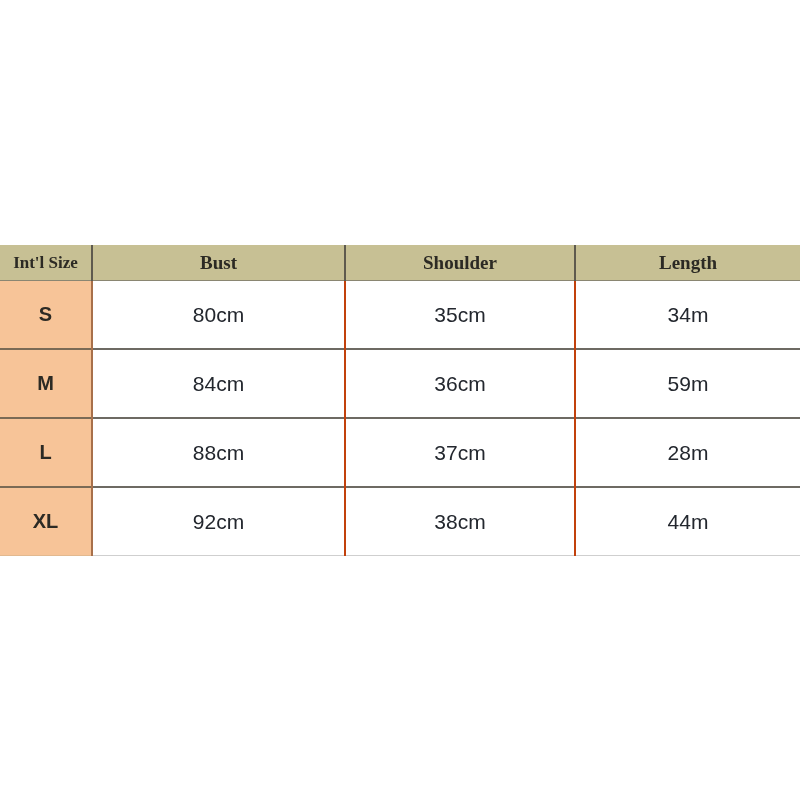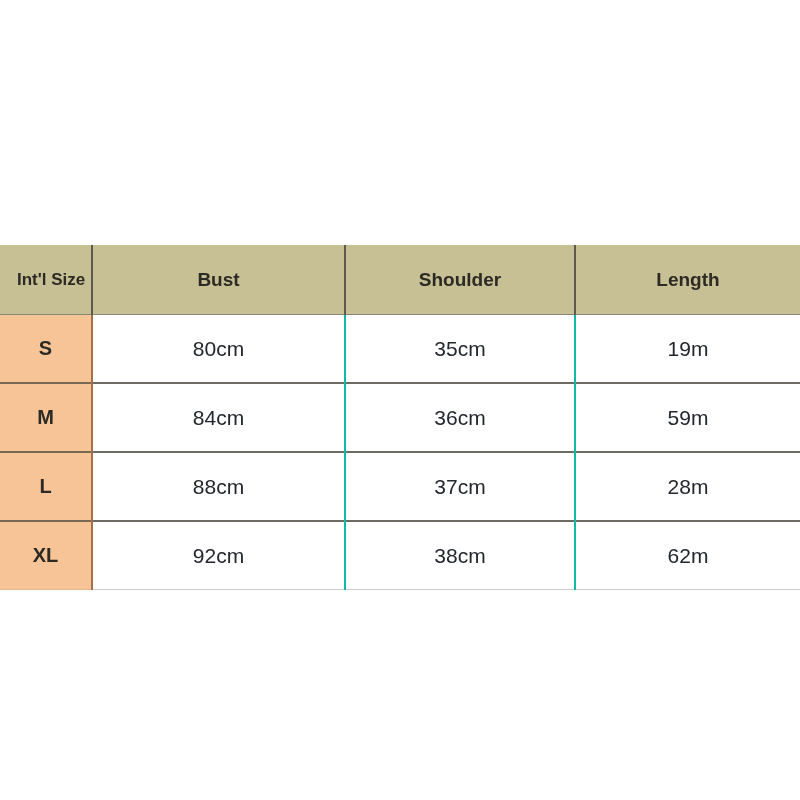--- a/index.html
+++ b/index.html
@@ -35,43 +35,44 @@
   table.size-chart col.col-length   { width: 225px; }
 
   
   table.size-chart thead th {
     background: #c7c094;
     color: #2c2a24;
     font-weight: bold;
     font-size: 19px;
     height: 35px;
     line-height: 35px;
-    padding: 17px;
+    padding: 0;
     text-align: center;
     border-right: 2px solid #5e5a4e;
     border-bottom: 1px solid #8a8672;
     white-space: nowrap;
+    font-family: Liberation Serif, serif;
   }
   table.size-chart thead th:last-child {
     border-right: none;
   }
   table.size-chart thead th.head-size {
     font-size: 17px;
   }
 
   
   table.size-chart tbody td {
     height: 67px;
     padding: 0;
     text-align: center;
     font-size: 21px;
     color: #23272e;
     background: #ffffff;
     border-top: 2px solid #6d6a63;
-    border-right: 2px solid #14b8a6;
+    border-right: 2px solid #c2410c;
     white-space: nowrap;
   }
   table.size-chart tbody td:last-child {
     border-right: none;
   }
   table.size-chart tbody tr:first-child td {
     border-top: none;
   }
   table.size-chart tbody tr:last-child td {
     border-bottom: 1px solid #cfcfcf;
@@ -110,35 +111,35 @@
         <th>Bust</th>
         <th>Shoulder</th>
         <th>Length</th>
       </tr>
     </thead>
     <tbody>
       <tr>
         <td class="size-cell">S</td>
         <td>80cm</td>
         <td>35cm</td>
-        <td>19m</td>
+        <td>34m</td>
       </tr>
       <tr>
         <td class="size-cell">M</td>
         <td>84cm</td>
         <td>36cm</td>
         <td>59m</td>
       </tr>
       <tr>
         <td class="size-cell">L</td>
         <td>88cm</td>
         <td>37cm</td>
         <td>28m</td>
       </tr>
       <tr>
         <td class="size-cell">XL</td>
         <td>92cm</td>
         <td>38cm</td>
-        <td>62m</td>
+        <td>44m</td>
       </tr>
     </tbody>
   </table>
 </div>
 
 </body></html>

